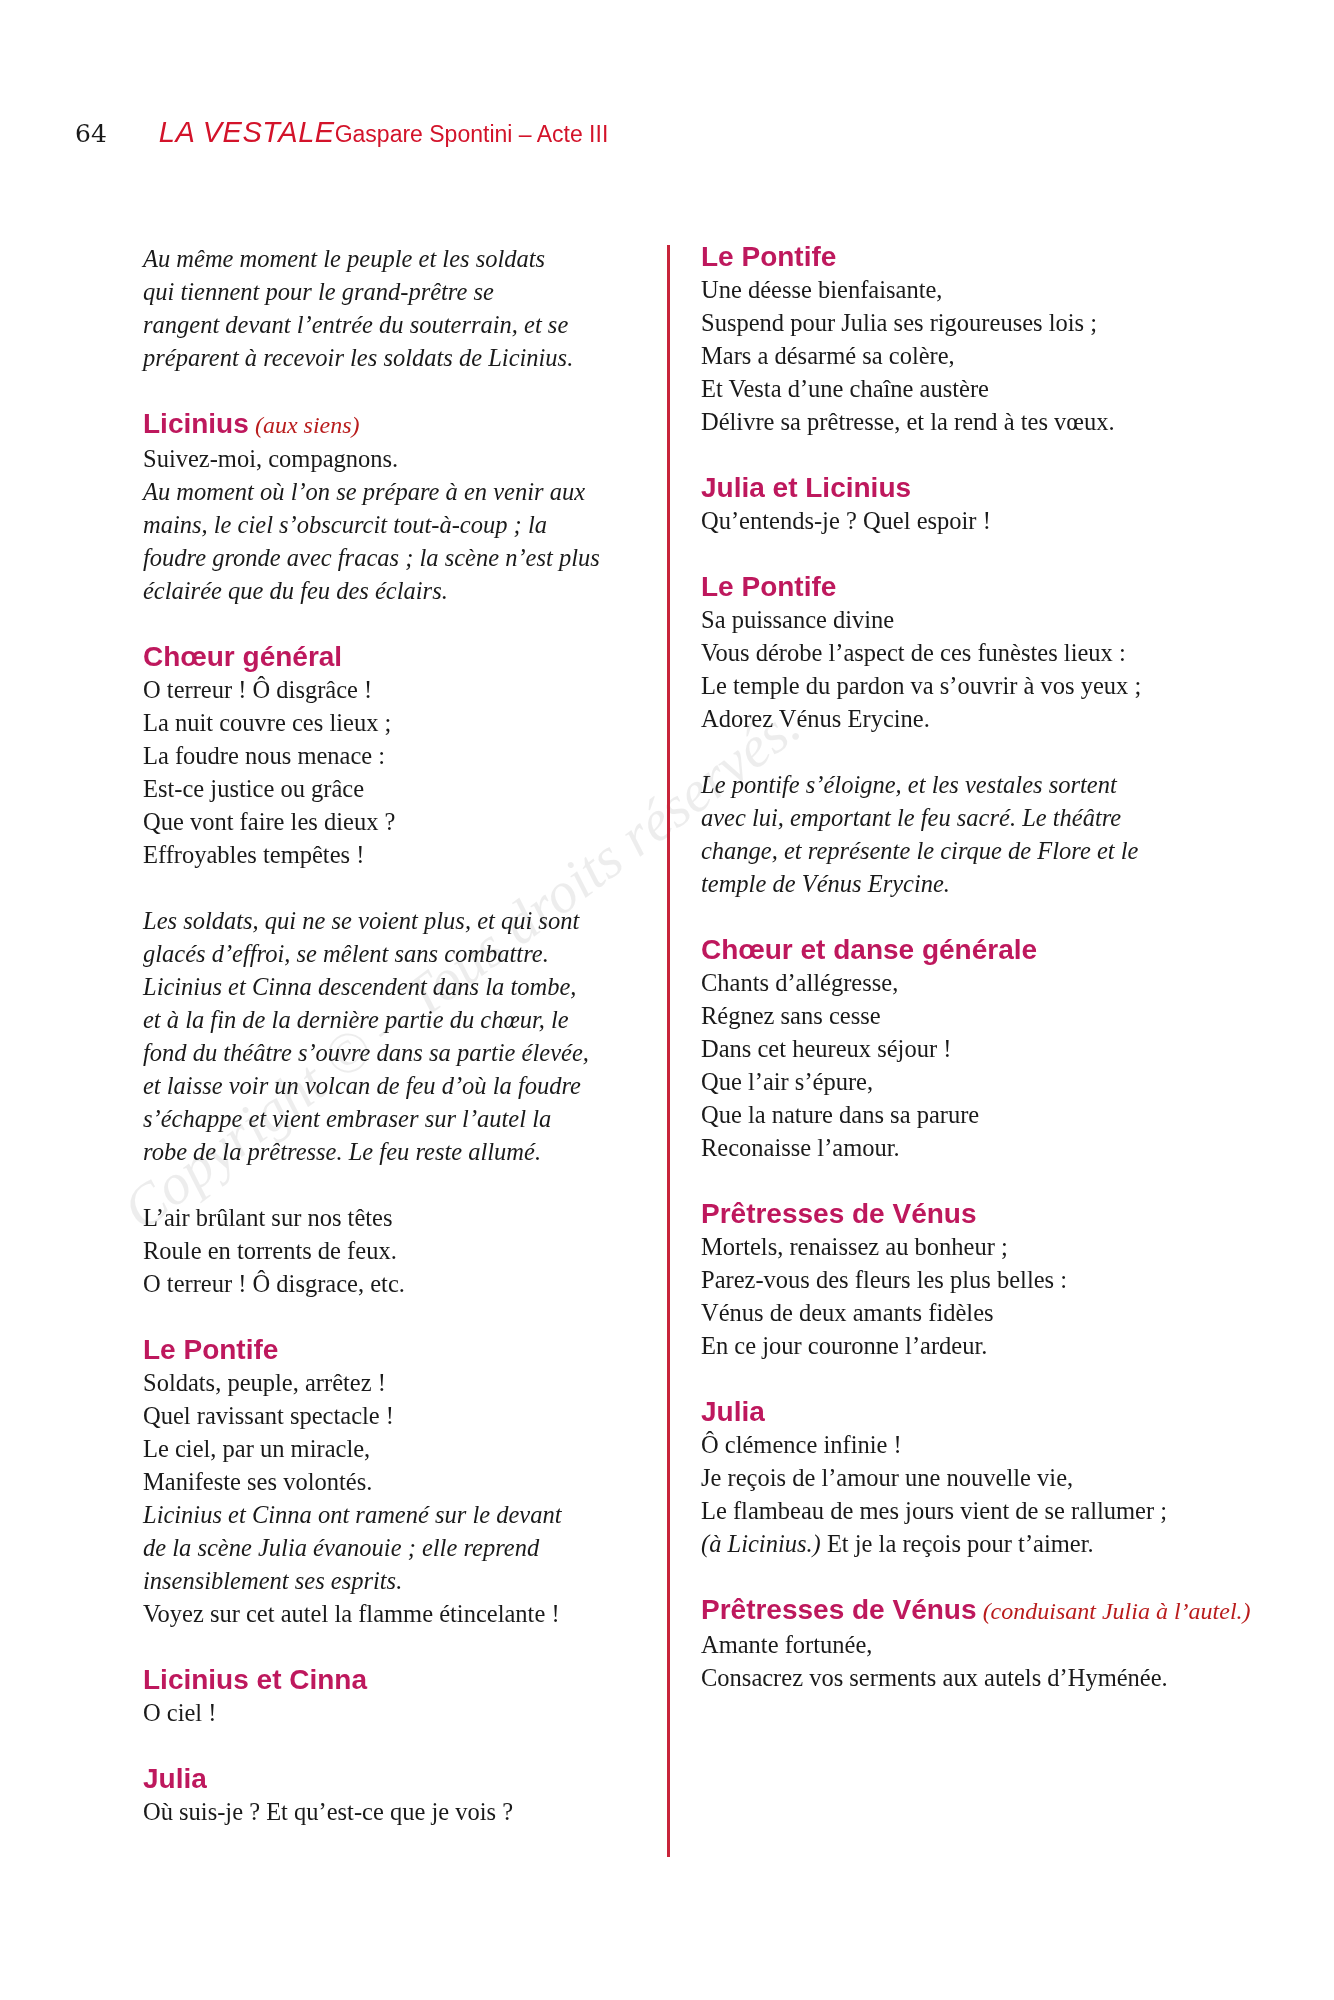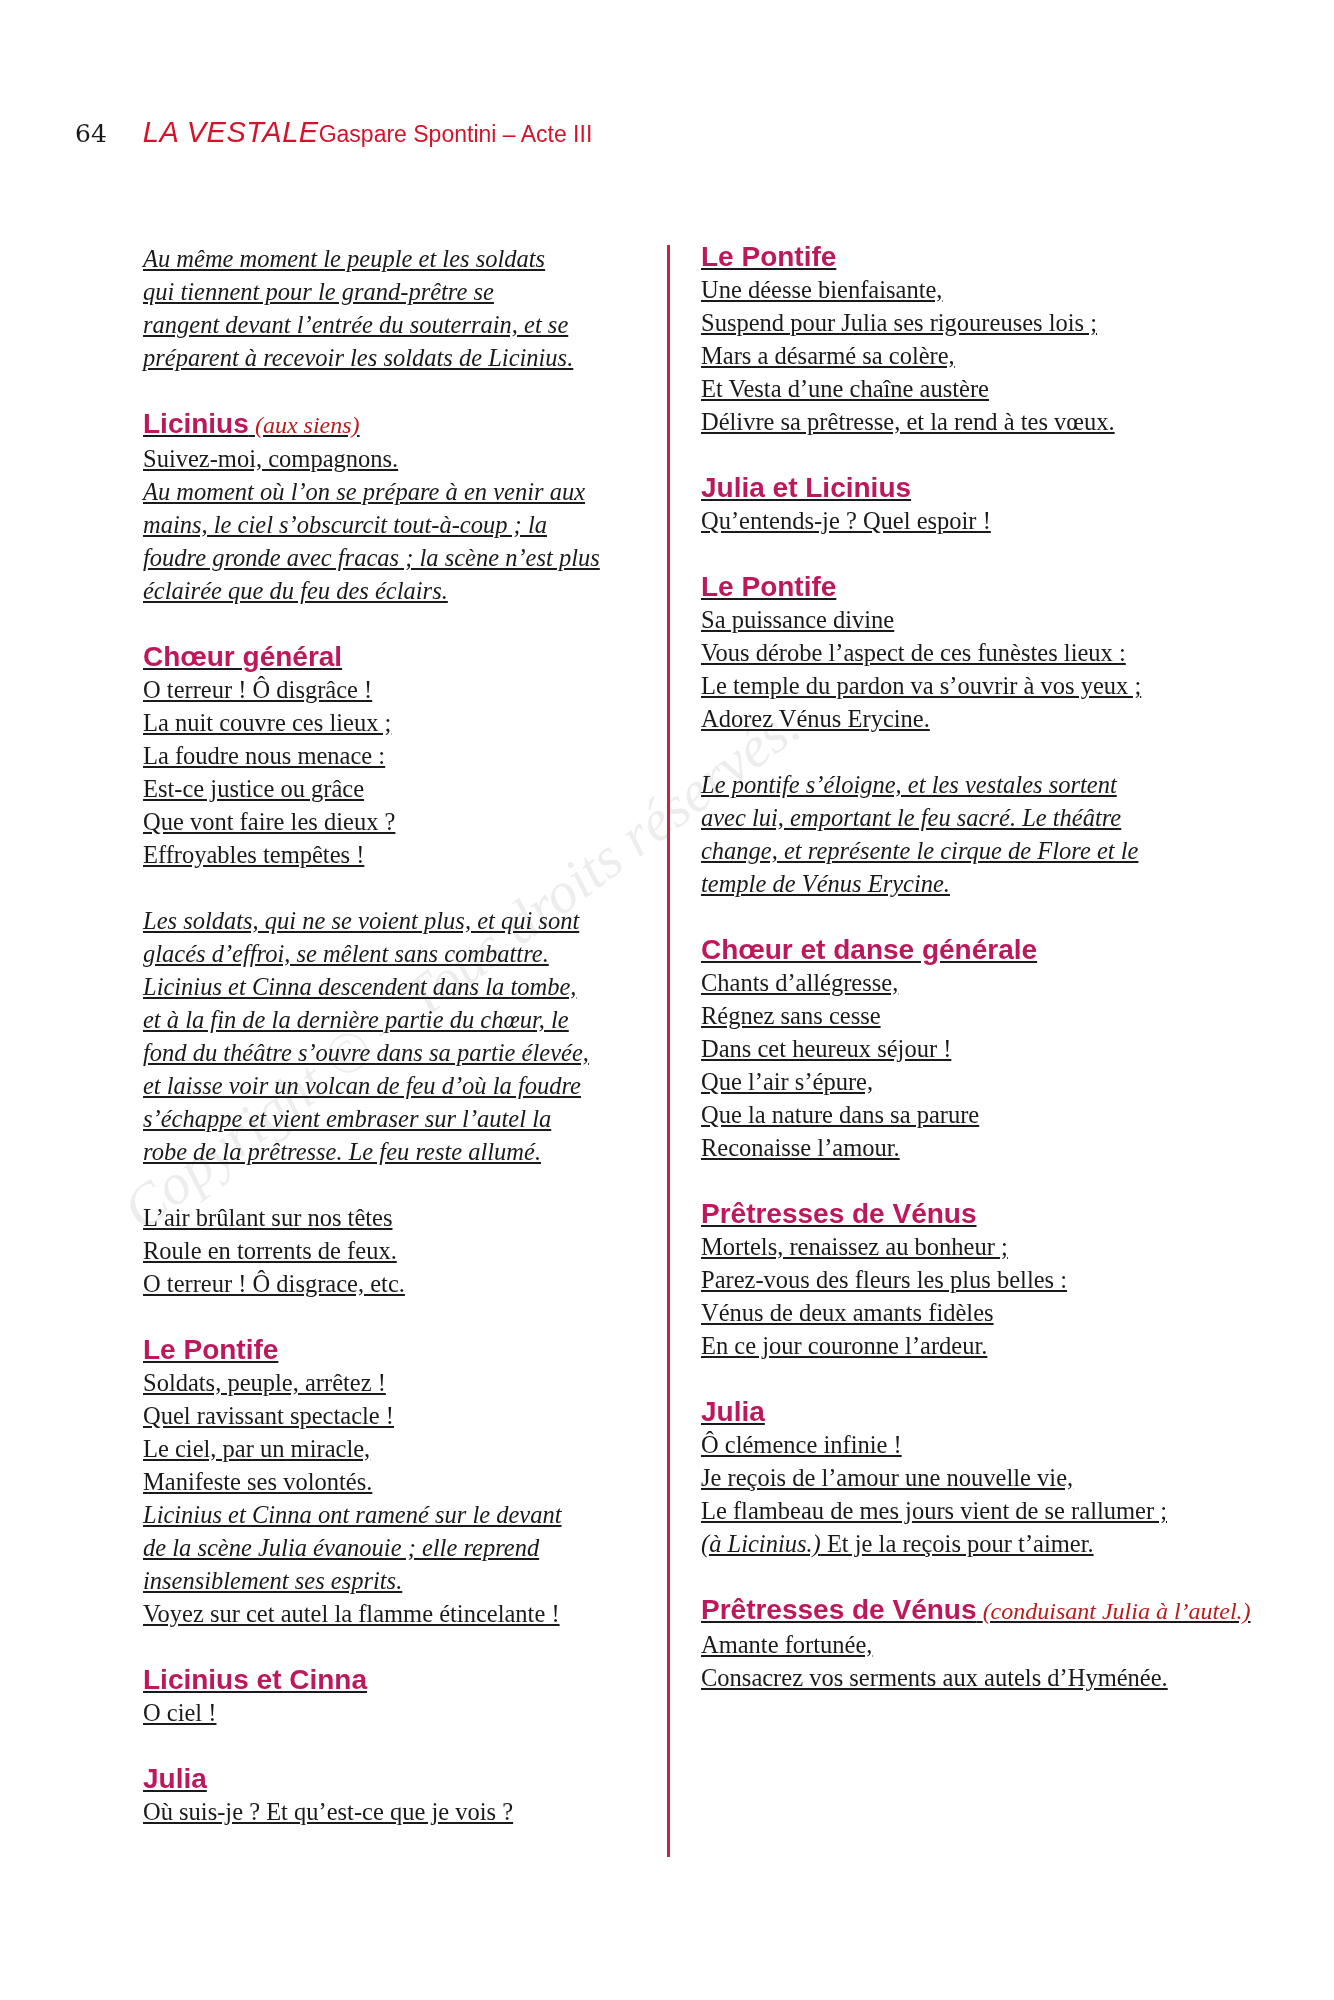--- a/index.html
+++ b/index.html
@@ -1,21 +1,21 @@
 <!DOCTYPE html>
 <html><head>
   <meta charset="utf-8">
   <style>
     html, body { margin: 0; padding: 0; background: #ffffff; }
     body { width: 1334px; height: 2000px; position: relative; overflow: hidden; }
     .page-header { position: absolute; top: 116px; left: 75px; height: 40px; display: flex; align-items: baseline; white-space: nowrap; }
-    .page-num { font-family: "DejaVu Serif", serif; font-size: 25px; color: #1a1a1a; margin-right: 36px; }
+    .page-num { font-family: "DejaVu Serif", serif; font-size: 25px; color: #1a1a1a; margin-right: 52px; }
     .running-title { font-family: "Liberation Sans", sans-serif; font-style: italic; font-size: 29px; color: #d3132a; letter-spacing: 0.5px; margin-right: 0; }
     .running-sub { font-family: "Liberation Sans", sans-serif; font-size: 23px; color: #d3132a; }
-    .col { position: absolute; top: 242px; width: 520px; font-family: "Liberation Serif", serif; font-size: 24.5px; line-height: 33px; color: #1a1a1a; text-decoration: underline; }
+    .col { position: absolute; top: 242px; width: 520px; font-family: "Liberation Serif", serif; font-size: 24.5px; line-height: 33px; color: #1a1a1a; }
     .col.left { left: 143px; }
     .col.right { left: 701px; top: 240px; width: 560px; }
     .divider { position: absolute; left: 667px; top: 245px; width: 3px; height: 1612px; background: #c8243a; }
     .block { margin: 0 0 33px 0; }
     .line { display: block; white-space: nowrap; }
     .it { font-style: italic; }
     .speaker { font-family: "Liberation Sans", sans-serif; font-weight: bold; color: #be185d; font-size: 28px; }
     .aside { font-family: "Liberation Serif", serif; font-style: italic; color: #b91c1c; font-size: 24px; }
     .watermark { position: absolute; left: 110px; top: 1190px; transform: rotate(-37deg); transform-origin: left top; font-family: "Liberation Serif", serif; font-style: italic; font-size: 58px; color: rgba(0,0,0,0.07); white-space: nowrap; pointer-events: none; }
   </style>

